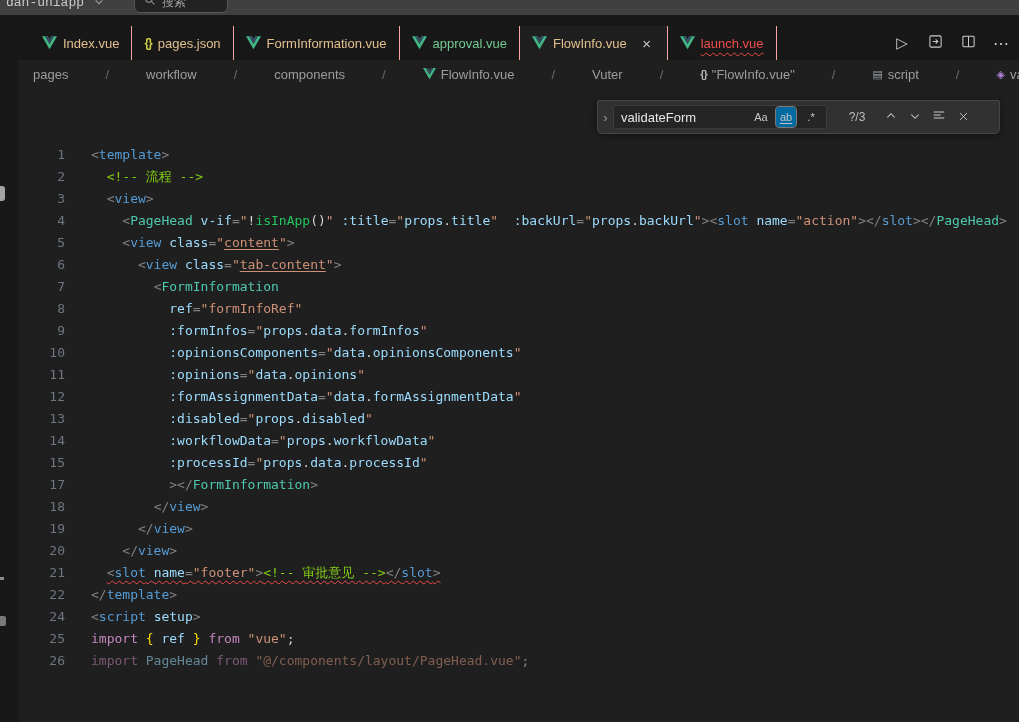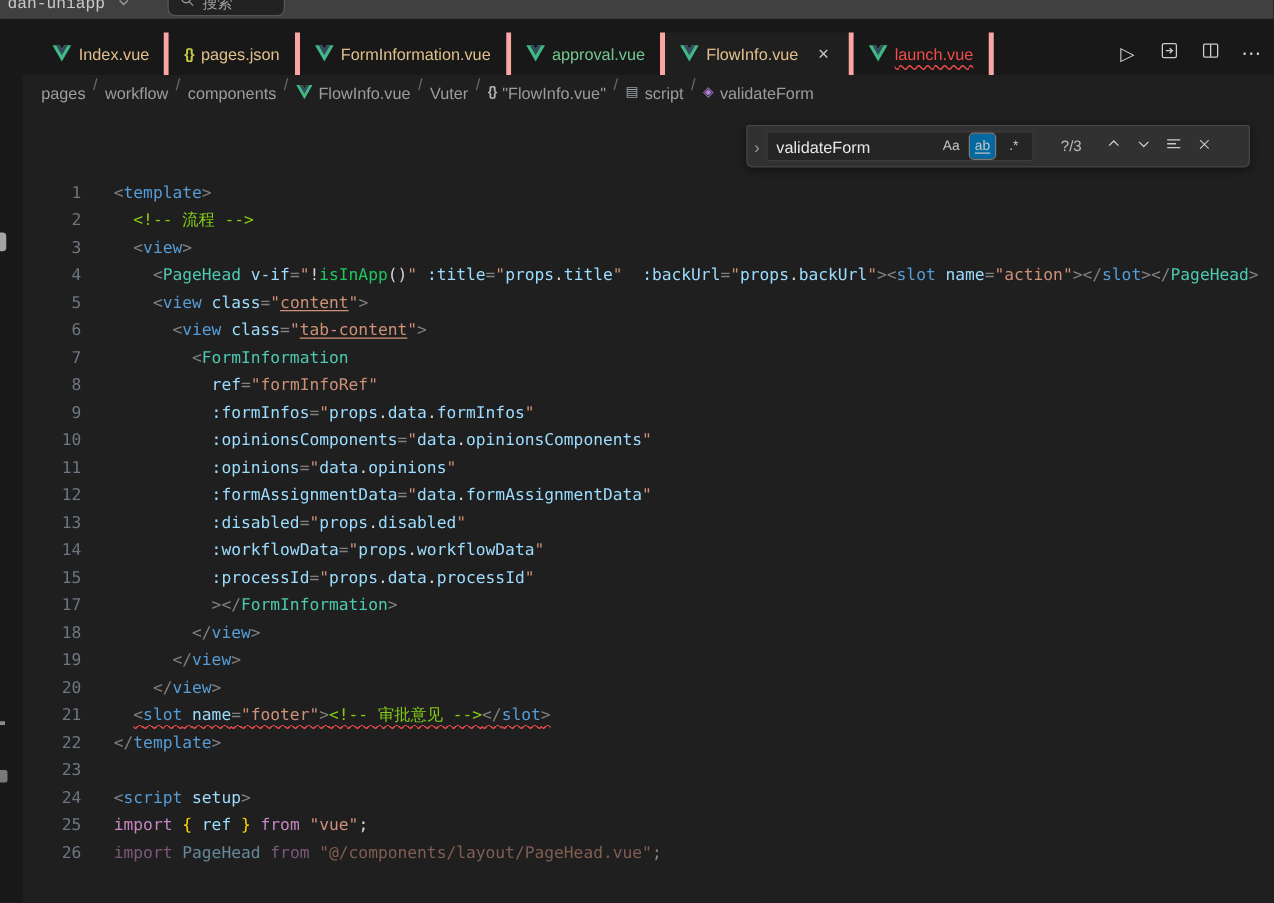--- a/index.html
+++ b/index.html
@@ -21,37 +21,37 @@
   .art1{position:absolute;top:171px;left:0;width:5px;height:15px;background:#c8c8c8;border-radius:0 3px 3px 0;opacity:.8;}
   .art2{position:absolute;top:562px;left:0;width:4px;height:3px;background:#8a8a8a;}
   .art3{position:absolute;top:601px;left:0;width:6px;height:10px;background:#9a9a9a;border-radius:0 2px 2px 0;opacity:.75;}
 
   .editor-group{flex:1;display:flex;flex-direction:column;background:#1f1f1f;min-width:0;}
 
   
   .tabbar{height:45px;background:#181818;display:flex;align-items:flex-end;position:relative;flex:none;}
   .tab-list{display:flex;height:34px;margin-left:12px;}
   .tab{display:flex;align-items:center;gap:6px;padding:0 12px;font-size:13px;background:#181818;
-       border-right:4px solid #fca5a5;cursor:default;white-space:nowrap;}
+       border-right:1px solid #fca5a5;cursor:default;white-space:nowrap;}
   .tab.active{background:#1f1f1f;}
   .tab.modified .tab-label{color:#e2c08d;}
   .tab.added .tab-label{color:#73c991;}
   .tab.error .tab-label{color:#f14c4c;text-decoration:underline wavy;text-decoration-color:#f14c4c;
        text-decoration-thickness:1px;text-underline-offset:4px;text-decoration-skip-ink:none;}
   .tab-icon{display:flex;align-items:center;}
   .json-braces{color:#cbcb41;font-weight:bold;font-size:12px;letter-spacing:-1px;}
   .bc-braces{color:#b3b3b3;font-weight:bold;font-size:11px;letter-spacing:-1px;}
   .tab-close{margin-left:6px;color:#c5c5c5;font-size:15px;line-height:1;width:16px;text-align:center;}
   .tab-actions{position:absolute;right:4px;bottom:0;height:34px;display:flex;align-items:center;gap:13px;padding-right:4px;}
   .action{display:flex;align-items:center;justify-content:center;width:20px;height:22px;color:#cccccc;}
   .run-glyph{font-size:15px;color:#cccccc;}
   .more-glyph{font-size:16px;color:#cccccc;}
 
   
-  .breadcrumbs{height:28px;display:flex;padding-left:15px;font-size:13px;color:#9d9d9d;flex:none;}
+  .breadcrumbs{height:28px;display:flex;align-items:center;padding-left:15px;font-size:13px;color:#9d9d9d;flex:none;gap:31px;}
   .bc-item{display:flex;align-items:center;gap:5px;white-space:nowrap;}
   .bc-sep{margin:0 6px;color:#6a6a6a;}
   .sym{font-size:11px;line-height:1;}
   .sym-script{color:#9aa0a6;}
   .sym-method{color:#b180d7;}
 
   
   .editor{flex:1;position:relative;overflow:hidden;}
   .code{padding-top:56px;font-family:"DejaVu Sans Mono",monospace;font-size:13px;line-height:22px;}
   .line{display:flex;height:22px;}
@@ -365,24 +365,20 @@
             </div>
             <div class="line err">
               <span class="ln">21</span>
               <span class="lc"><span class="tk-pl">  </span><span class="tk-pu sq">&lt;</span><span class="tk-tg sq">slot</span><span class="tk-pl sq"> </span><span class="tk-at sq">name</span><span class="tk-pu sq">=</span><span class="tk-st sq">"footer"</span><span class="tk-pu sq">&gt;</span><span class="tk-cm sq">&lt;!-- 审批意见 --&gt;</span><span class="tk-pu sq">&lt;/</span><span class="tk-tg sq">slot</span><span class="tk-pu sq">&gt;</span></span>
             </div>
             <div class="line">
               <span class="ln">22</span>
               <span class="lc"><span class="tk-pu">&lt;/</span><span class="tk-tg">template</span><span class="tk-pu">&gt;</span></span>
             </div>
             <div class="line">
-              <span class="ln">23</span>
-              <span class="lc"></span>
-            </div>
-            <div class="line">
               <span class="ln">24</span>
               <span class="lc"><span class="tk-pu">&lt;</span><span class="tk-tg">script</span><span class="tk-pl"> </span><span class="tk-at">setup</span><span class="tk-pu">&gt;</span></span>
             </div>
             <div class="line">
               <span class="ln">25</span>
               <span class="lc"><span class="tk-kw">import</span><span class="tk-pl"> </span><span class="tk-br">{</span><span class="tk-pl"> </span><span class="tk-vr">ref</span><span class="tk-pl"> </span><span class="tk-br">}</span><span class="tk-pl"> </span><span class="tk-kw">from</span><span class="tk-pl"> </span><span class="tk-st">"vue"</span><span class="tk-pl">;</span></span>
             </div>
             <div class="line dim">
               <span class="ln">26</span>
               <span class="lc"><span class="tk-kw">import</span><span class="tk-pl"> </span><span class="tk-vr">PageHead</span><span class="tk-pl"> </span><span class="tk-kw">from</span><span class="tk-pl"> </span><span class="tk-st">"@/components/layout/PageHead.vue"</span><span class="tk-pl">;</span></span>

